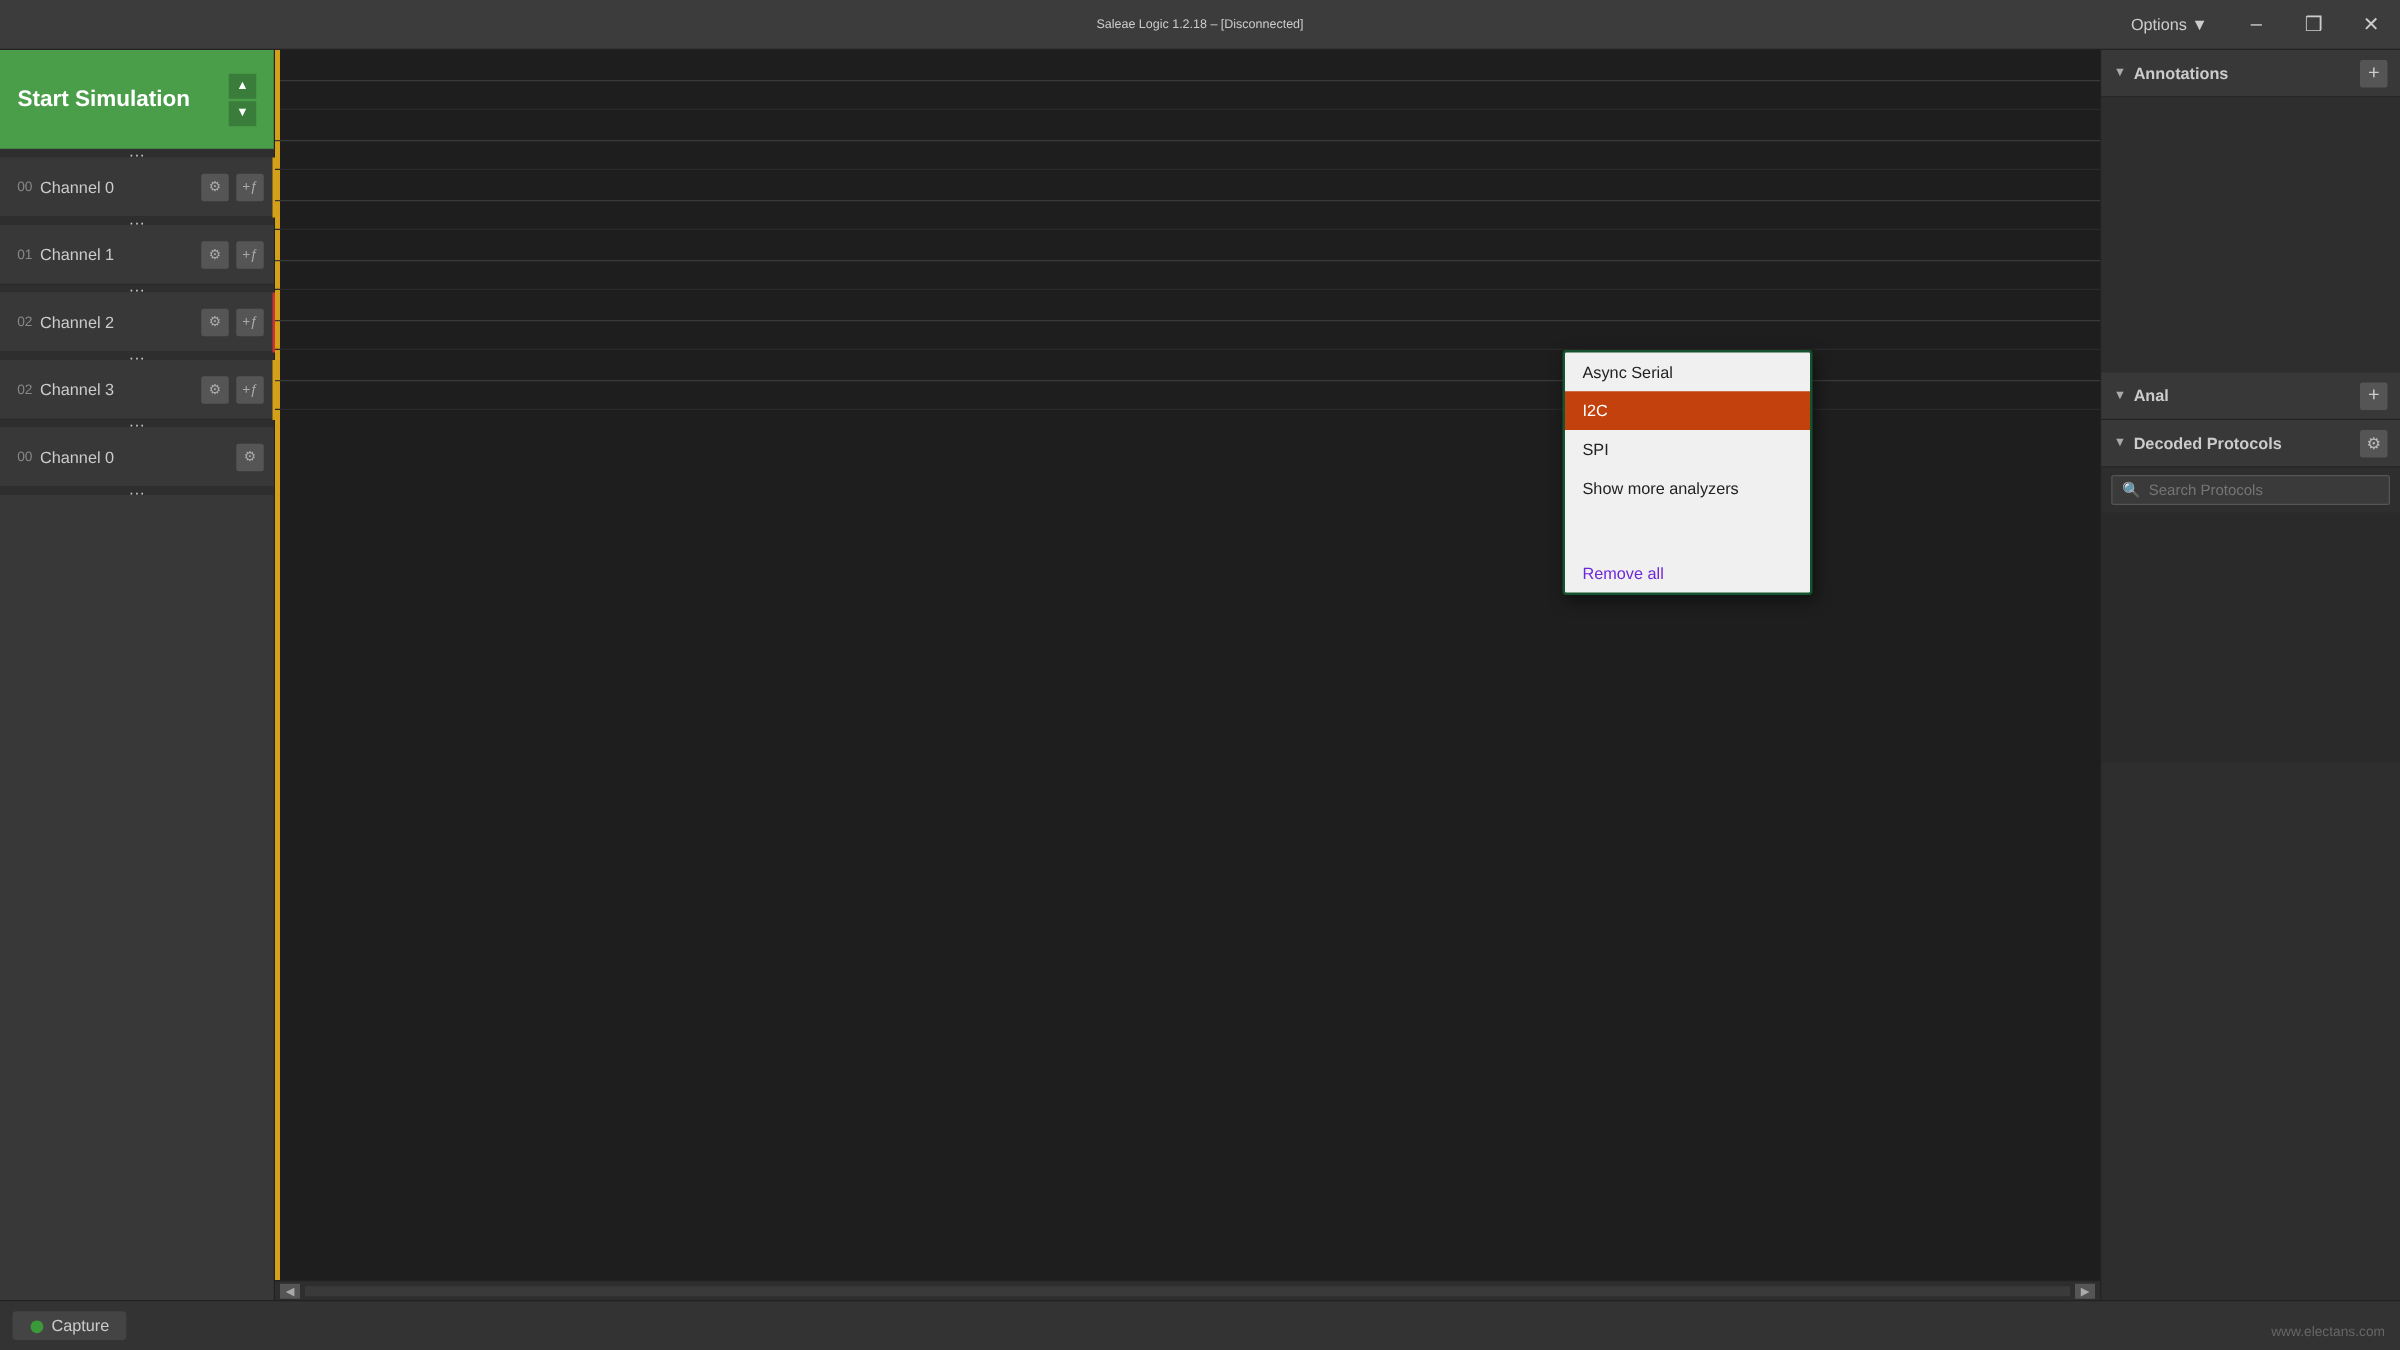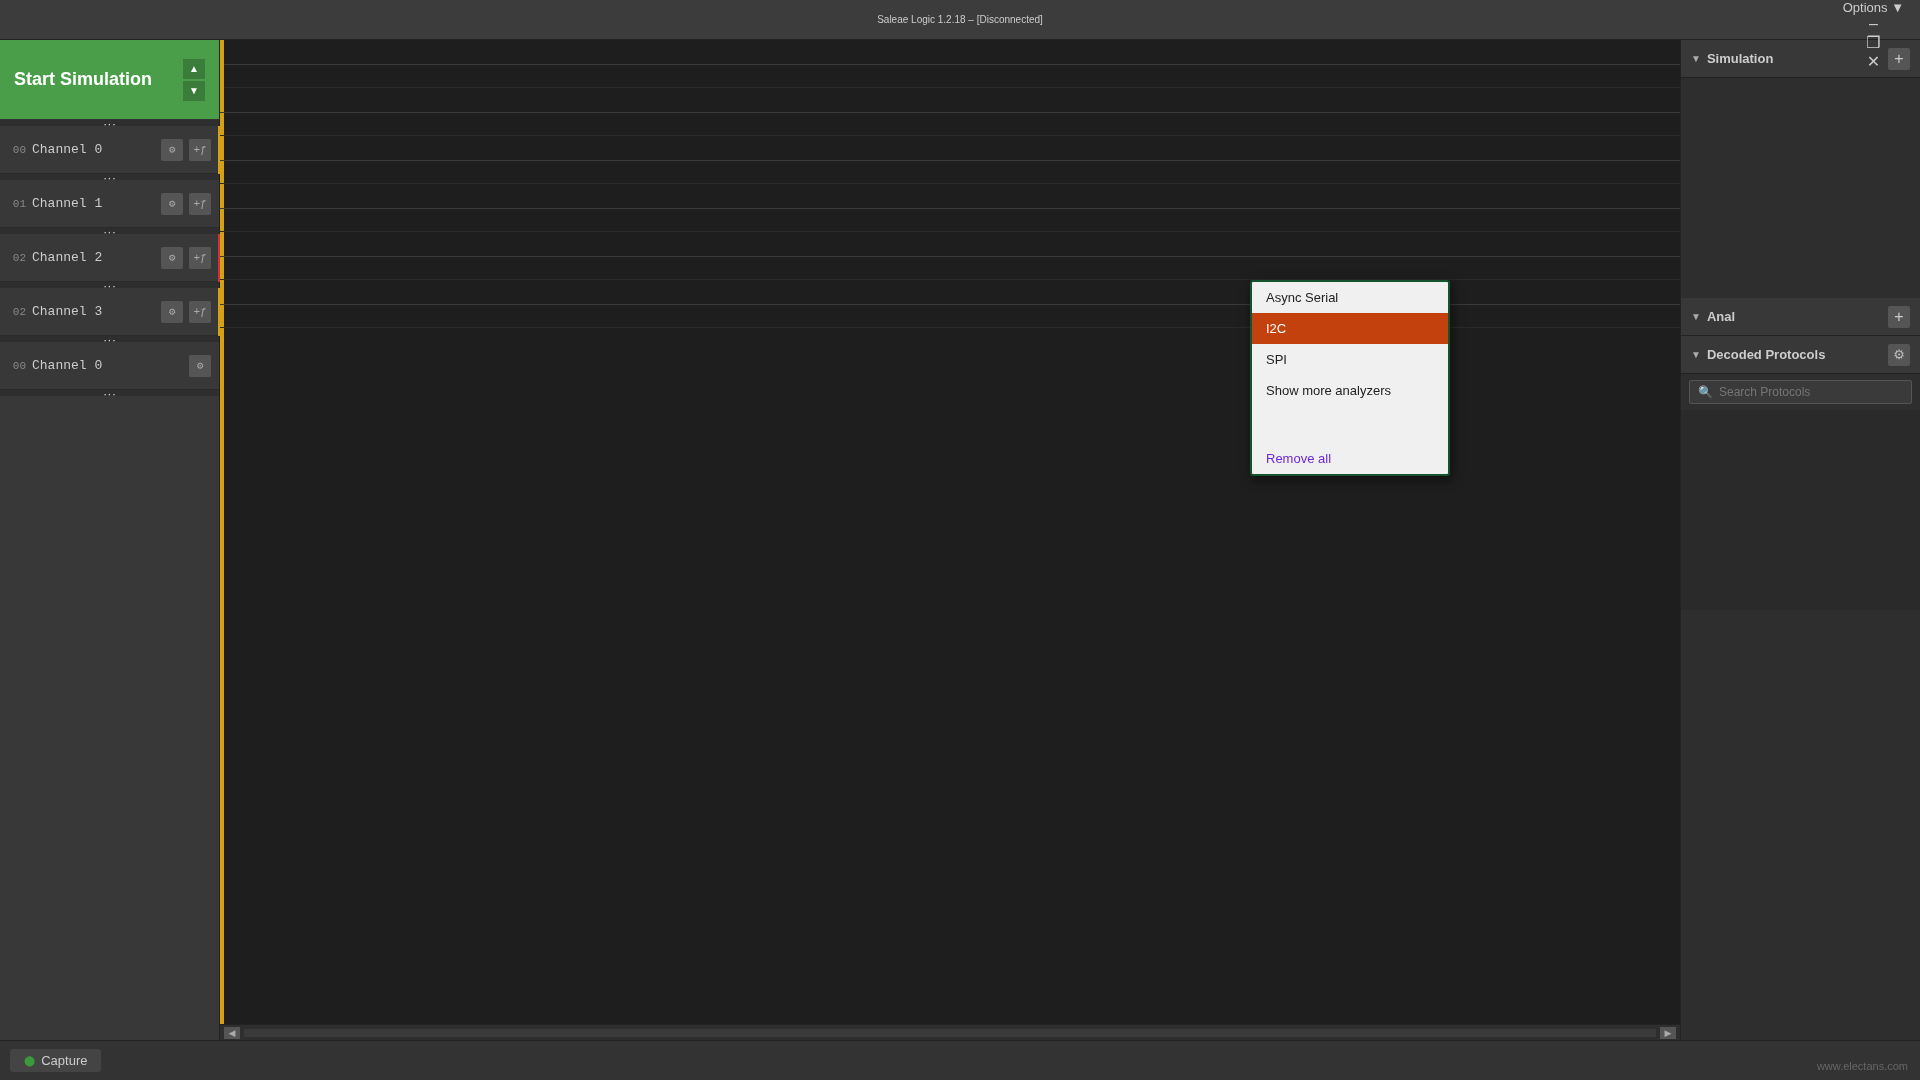--- a/index.html
+++ b/index.html
@@ -27,23 +27,22 @@
     }
     #titlebar-title {
       color: #ccc;
       font-size: 10px;
     }
     #titlebar-controls {
       position: absolute;
       right: 0;
       top: 0;
       display: flex;
-      align-items: center;
+      align-items: flex-start;
       height: 100%;
-      flex-direction: column;
     }
     #options-btn {
       color: #ccc;
       padding: 0 16px;
       height: 100%;
       display: flex;
       align-items: center;
       cursor: pointer;
       font-size: 13px;
     }
@@ -111,21 +110,20 @@
 
     
     .channel-row {
       display: flex;
       align-items: center;
       height: 48px;
       border-bottom: 1px solid #2a2a2a;
       padding: 0 8px;
       gap: 6px;
       background: #383838;
-      font-family: Liberation Mono, monospace;
     }
     .channel-num {
       color: #888;
       font-size: 11px;
       width: 18px;
       text-align: right;
     }
     .channel-label {
       flex: 1;
       color: #ccc;
@@ -505,21 +503,21 @@
       <div class="scroll-track"></div>
       <div class="scroll-arrow">▶</div>
     </div>
   </div>
 
   <div id="right-sidebar">
 
     <div class="sidebar-section-header">
       <div class="sidebar-section-title">
         <span class="triangle-icon">▼</span>
-        <span>Simulation</span>
+        <span>Annotations</span>
       </div>
       <div class="plus-icon">+</div>
     </div>
 
     <div style="flex:0 0 220px; background:#2e2e2e;"></div>
 
     <div id="analyzers-header">
       <div class="sidebar-section-title">
         <span class="triangle-icon">▼</span>
         <span>Anal</span>

